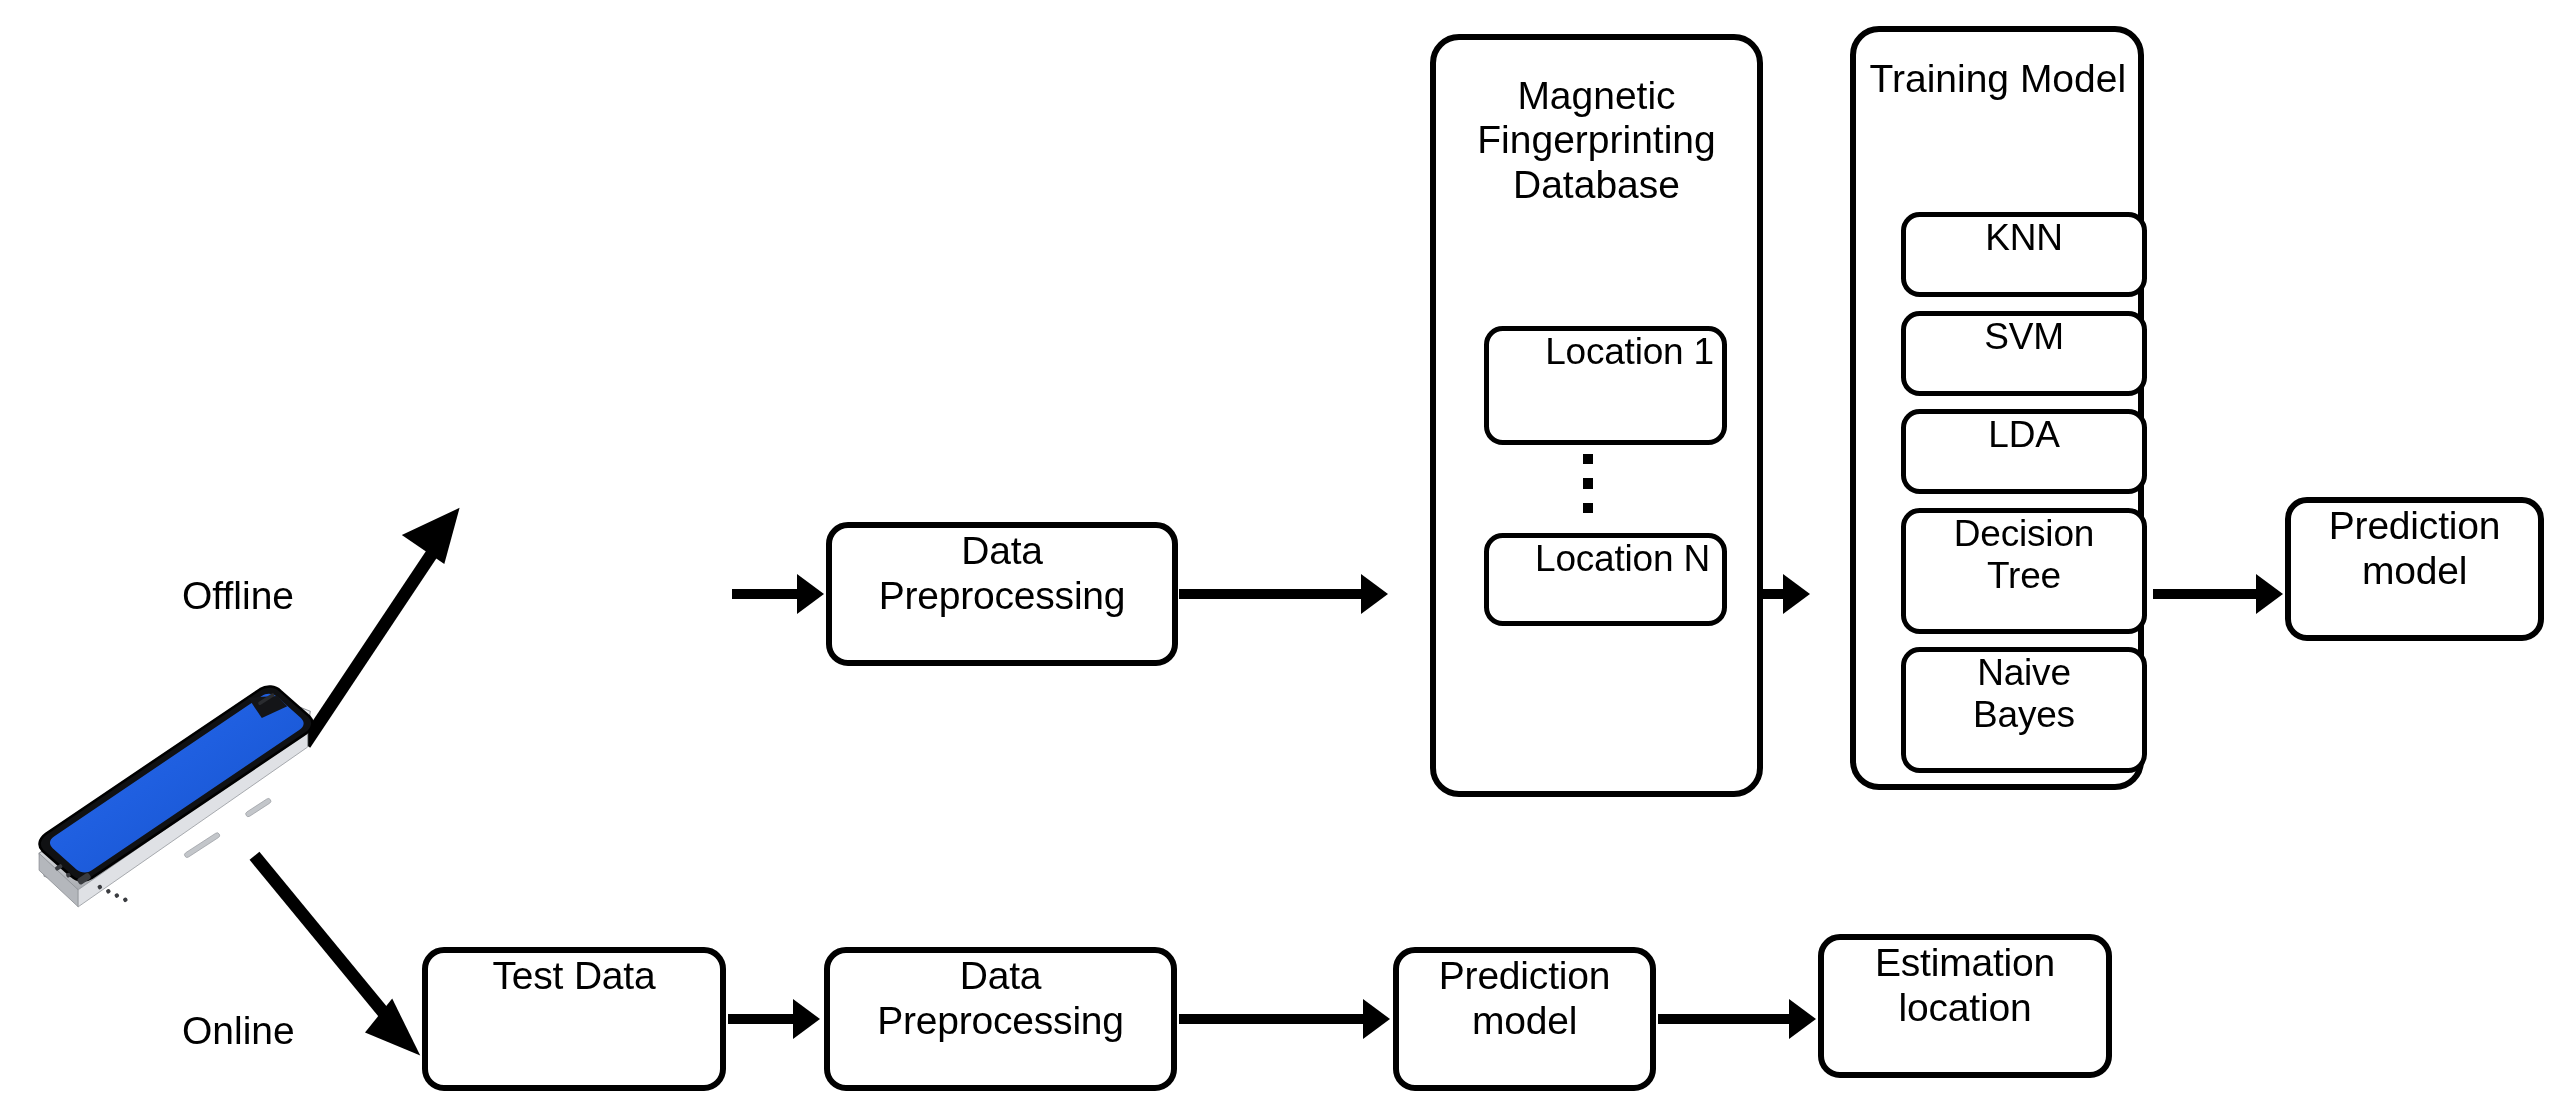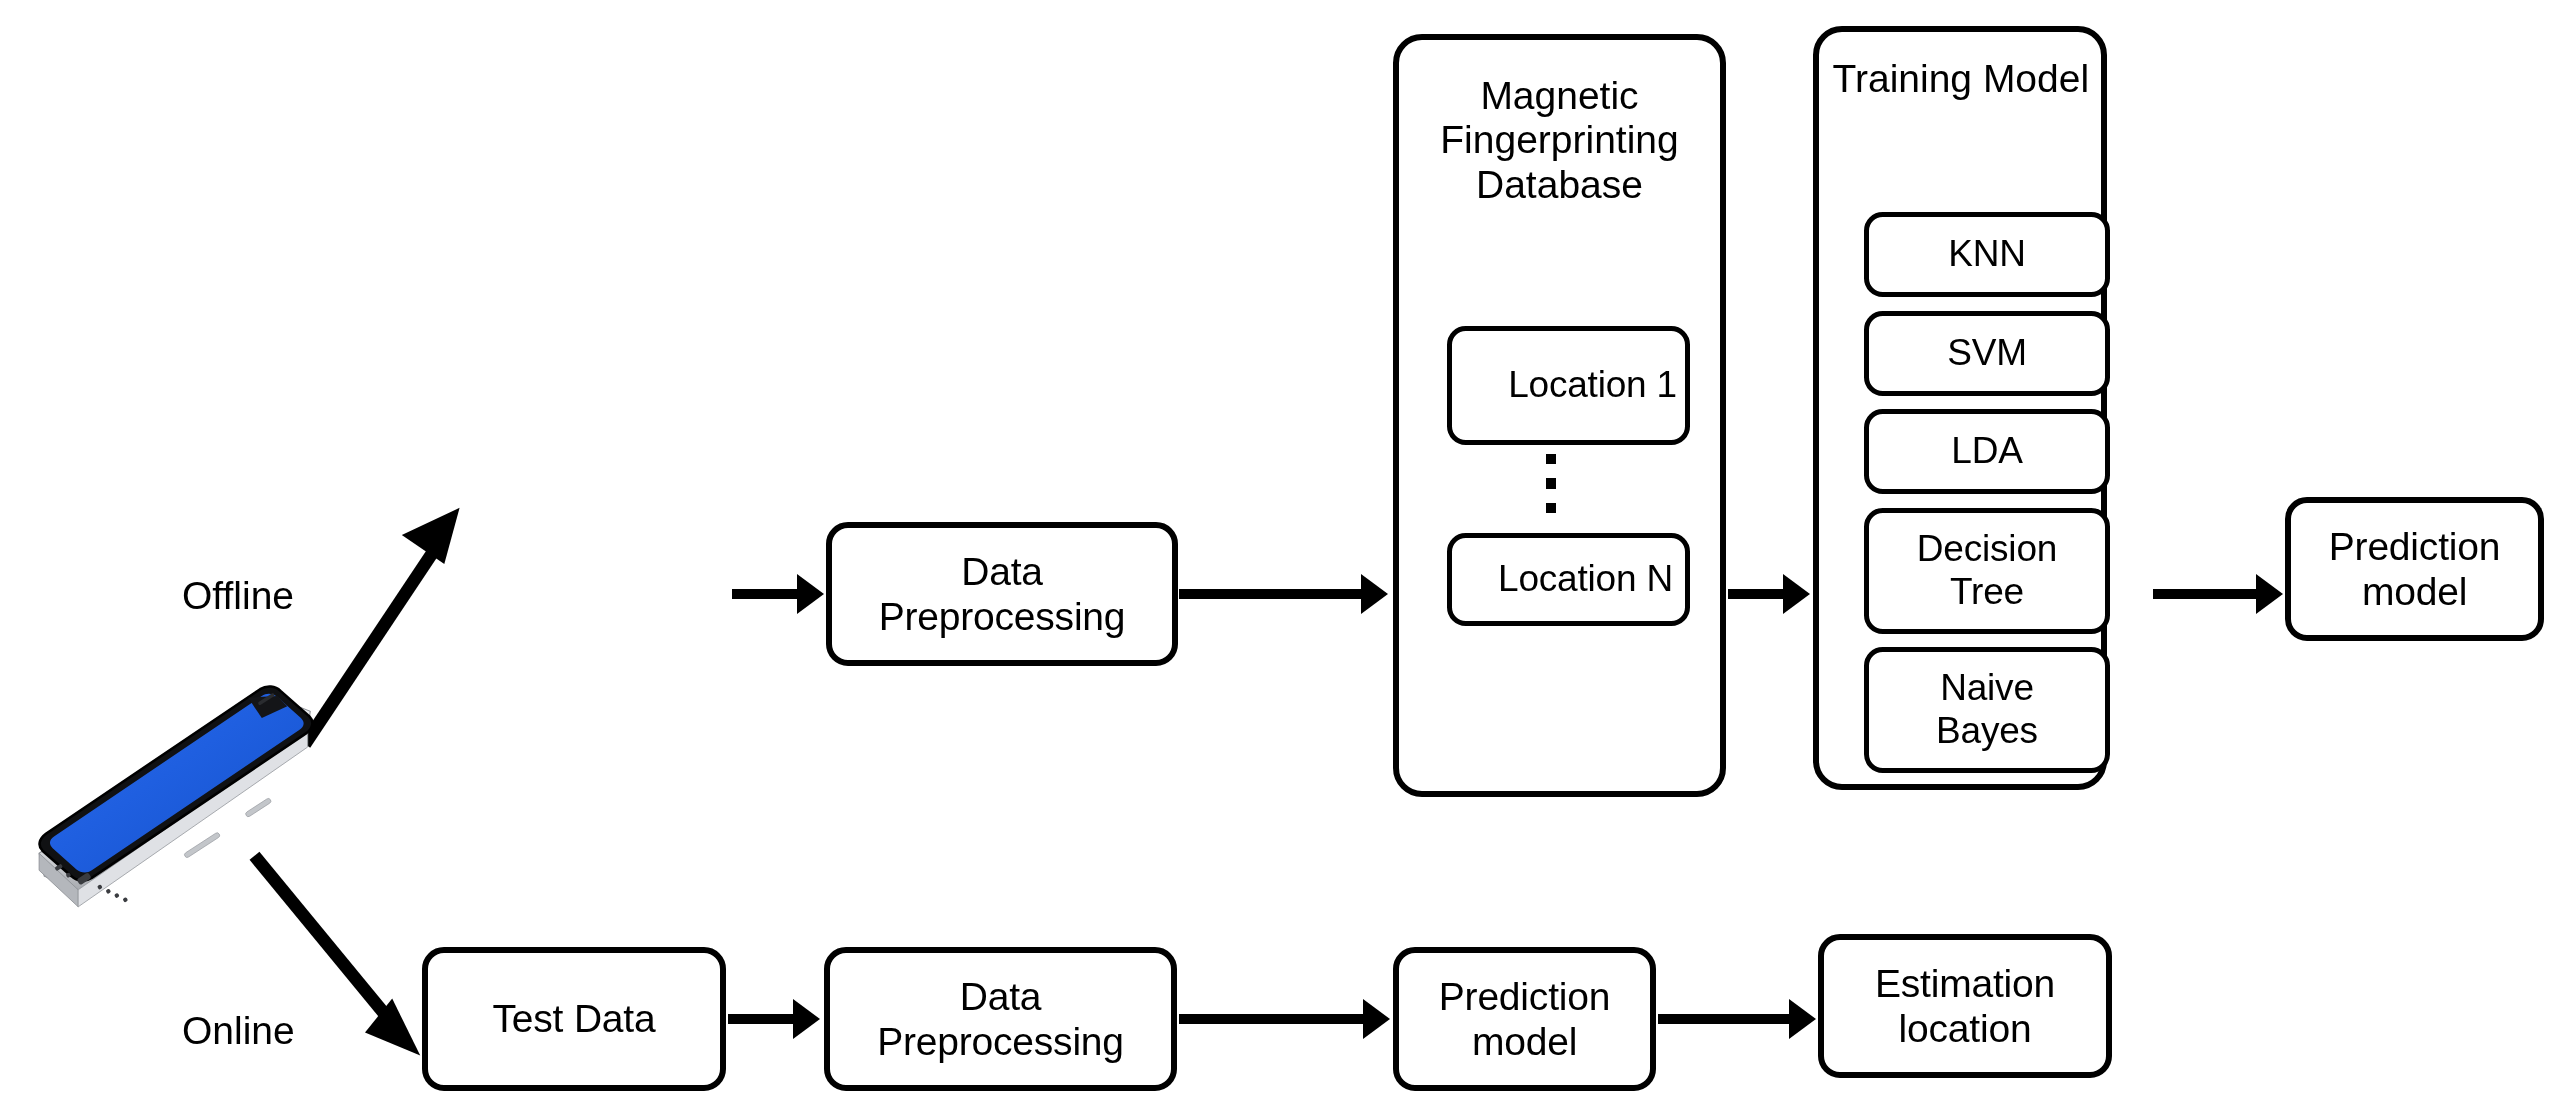--- a/index.html
+++ b/index.html
@@ -19,21 +19,21 @@
   }
 
   
   .node {
     position: absolute;
     box-sizing: border-box;
     border: 6px solid #000000;
     border-radius: 22px;
     background: #ffffff;
     display: flex;
-    align-items: center;
+    align-items: flex-start;
     justify-content: center;
     text-align: center;
     line-height: 1.16;
     font-size: 39px;
     letter-spacing: -0.2px;
     z-index: 4;
   }
   .node.small {
     border-width: 5.1px;
     border-radius: 18.7px;
@@ -41,20 +41,21 @@
   }
 
   
   .group {
     position: absolute;
     box-sizing: border-box;
     border: 6px solid #000000;
     border-radius: 29px;
     background: #ffffff;
     z-index: 3;
+    margin-left: 37px;
   }
   .group-title {
     position: absolute;
     left: 0;
     right: 0;
     text-align: center;
     font-size: 39px;
     line-height: 1.14;
     white-space: pre-line;
   }

